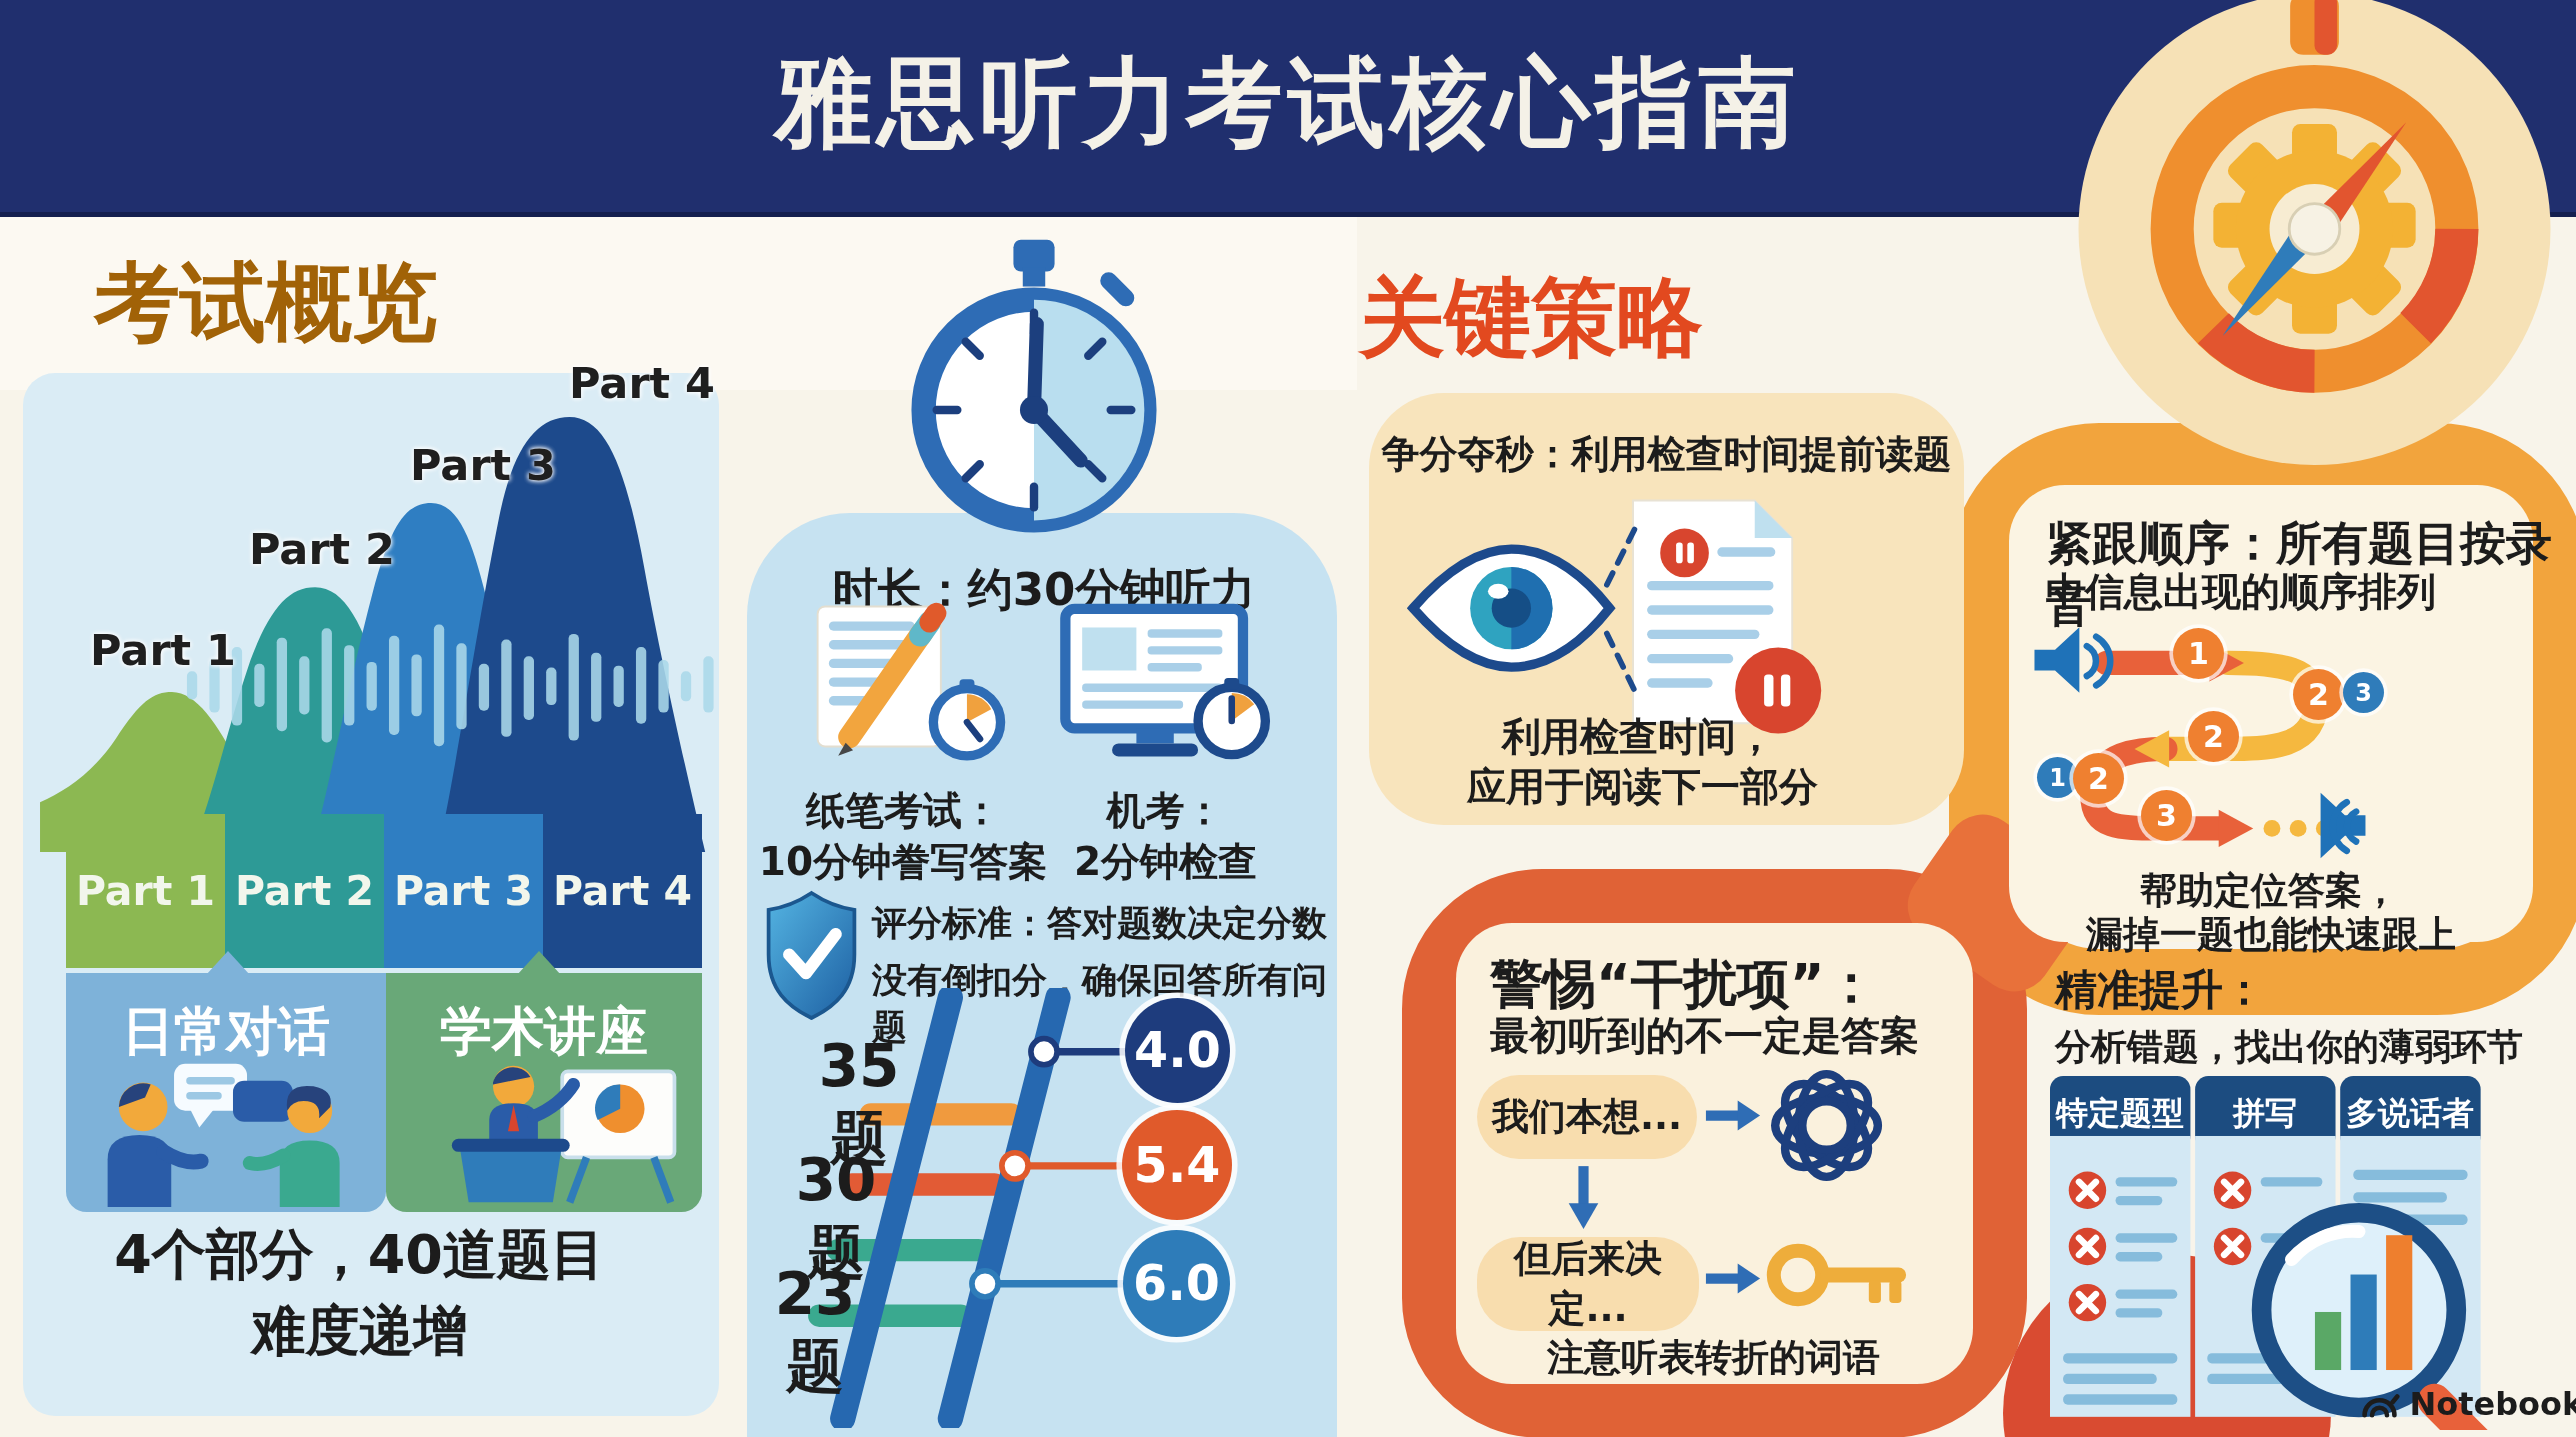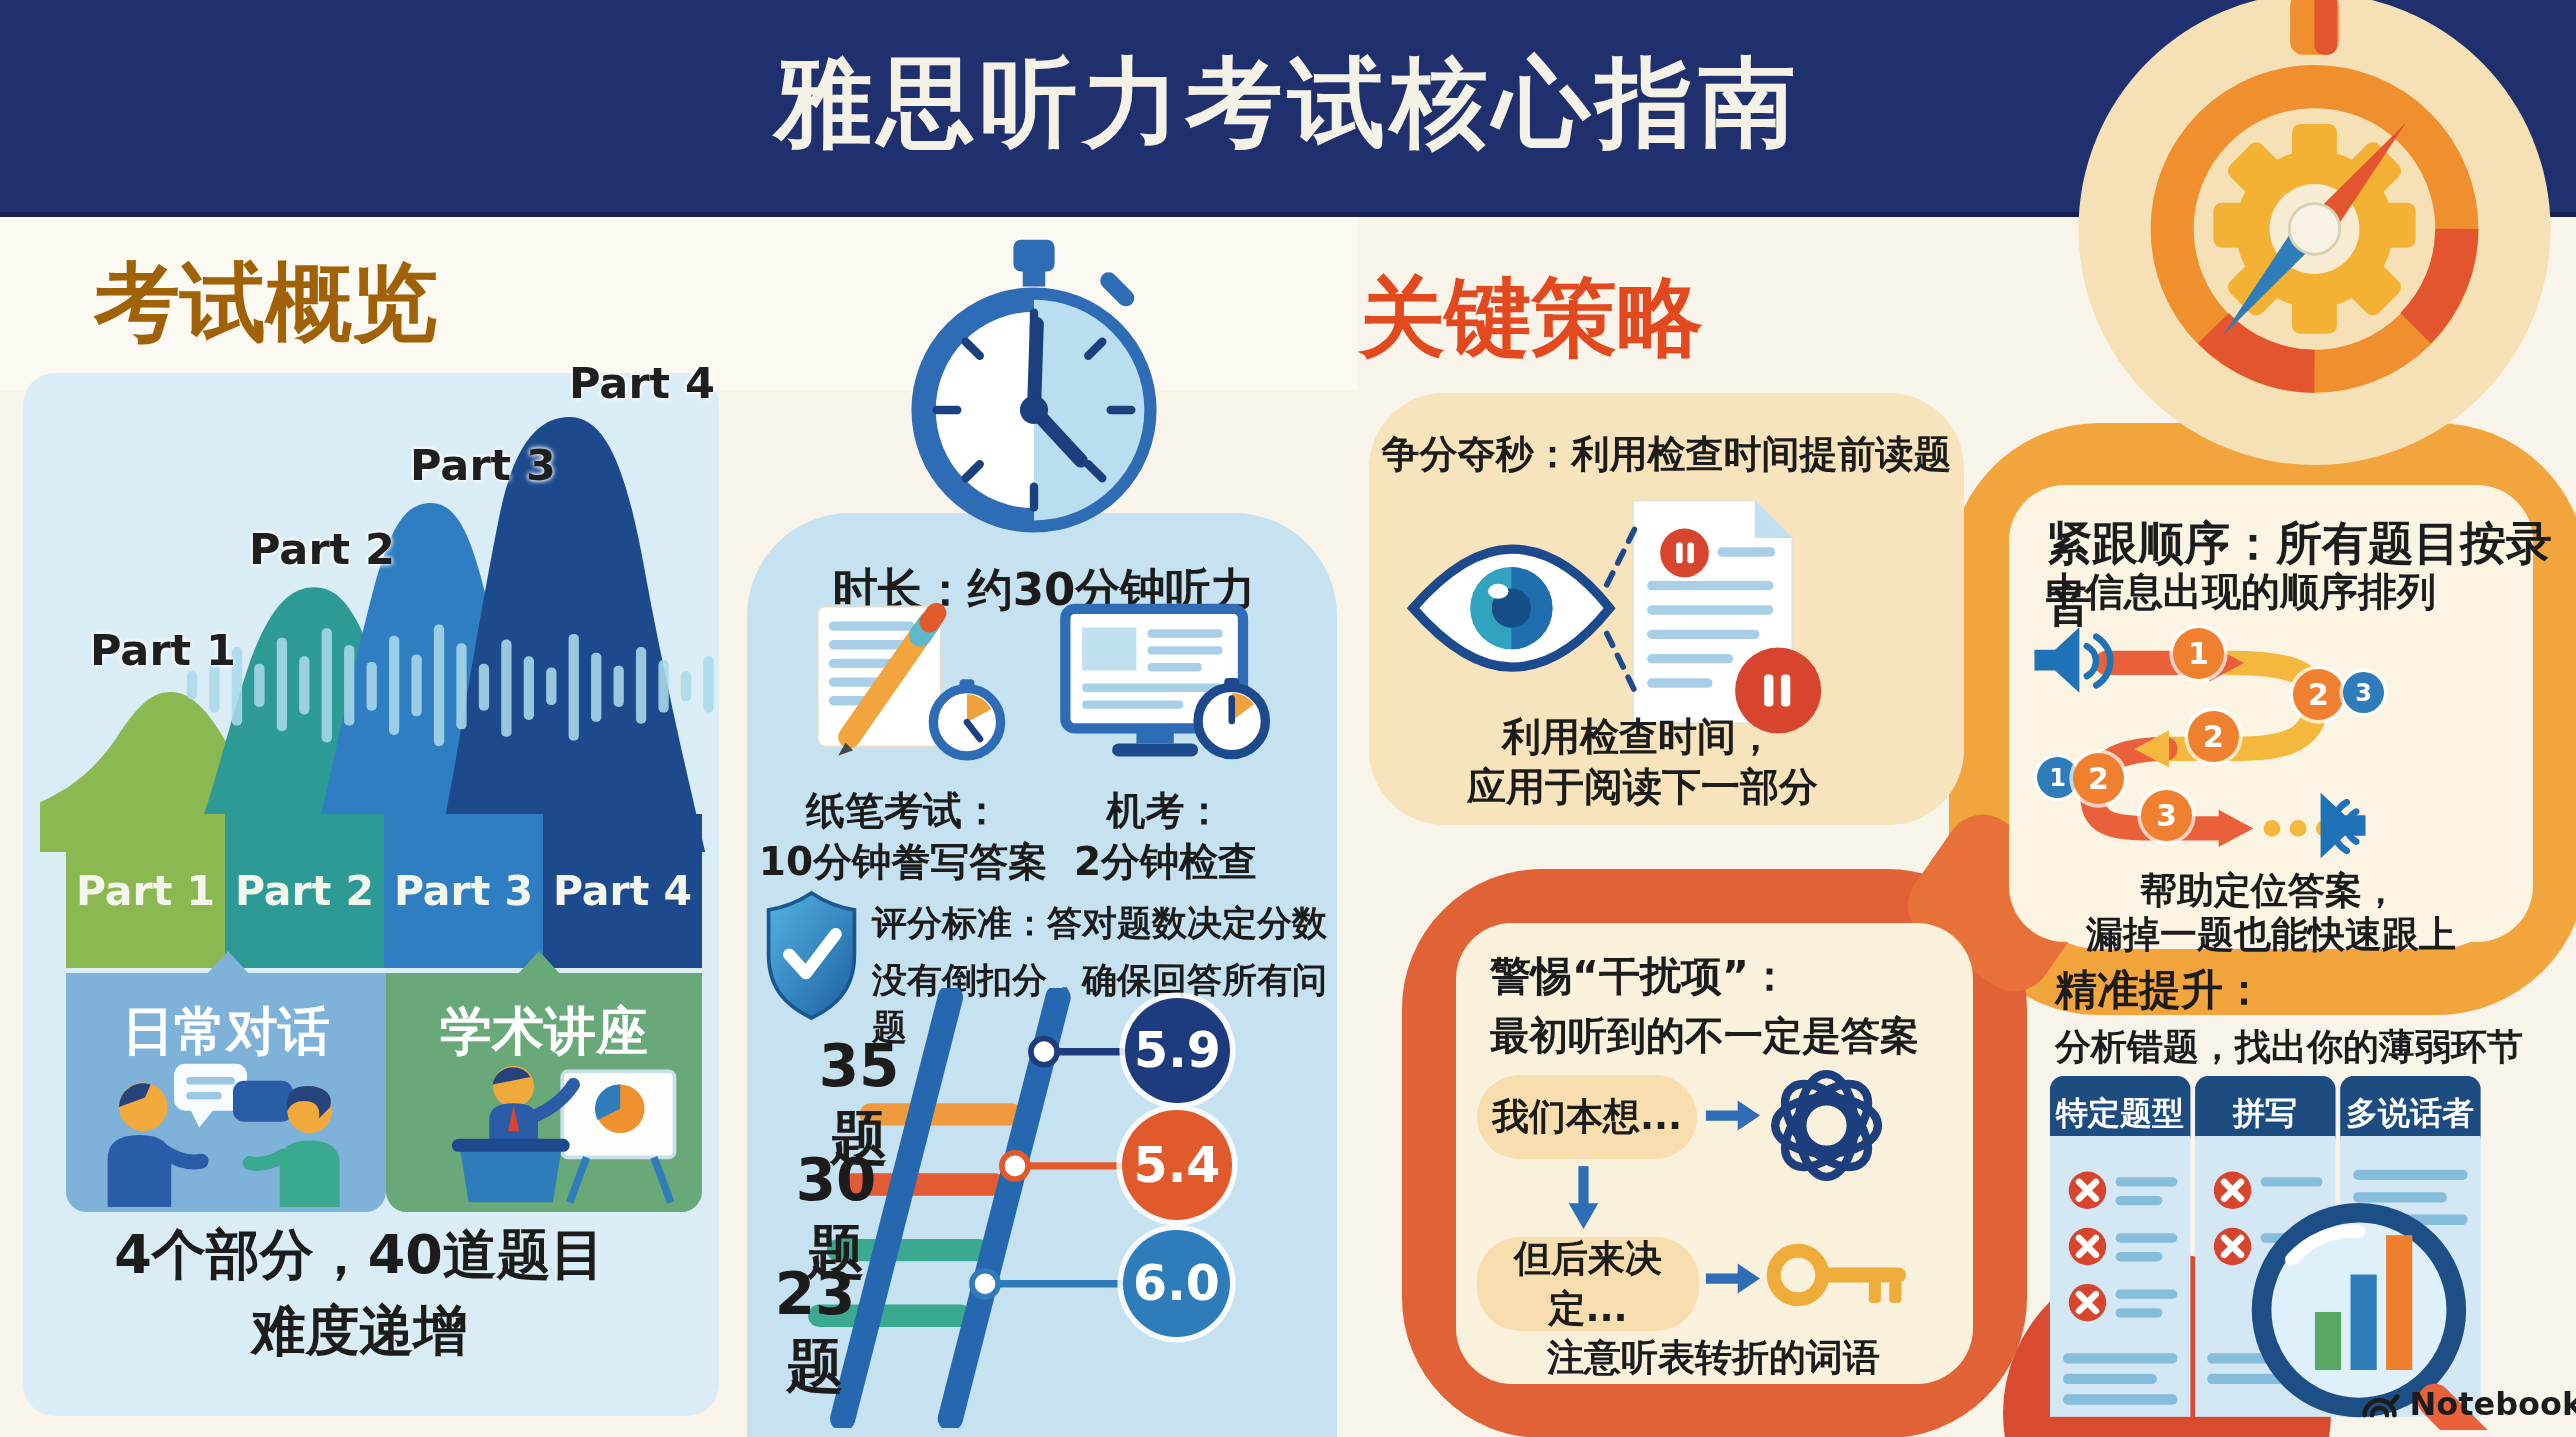--- a/index.html
+++ b/index.html
@@ -230,21 +230,21 @@
       <circle cx="285" cy="68" r="14" fill="#ffffff" stroke="#1e3c7d" stroke-width="6"></circle>
       <circle cx="254" cy="190" r="14" fill="#ffffff" stroke="#e05a2b" stroke-width="6"></circle>
       <circle cx="222" cy="316" r="14" fill="#ffffff" stroke="#2e7cb9" stroke-width="6"></circle>
     </g>
   </svg>
 
   <div class="abs midtxt" style="left:791px;top:1032px;width:136px;font-size:58px;">35题</div>
   <div class="abs midtxt" style="left:768px;top:1146px;width:136px;font-size:58px;">30题</div>
   <div class="abs midtxt" style="left:747px;top:1260px;width:136px;font-size:58px;">23题</div>
 
-  <div class="abs ctr band-circle" style="left:1125px;top:998px;width:105px;height:105px;background:#1e3c7d;">5.9</div>
+  <div class="abs ctr band-circle" style="left:1125px;top:998px;width:105px;height:105px;background:#1e3c7d;">4.0</div>
   <div class="abs ctr band-circle" style="left:1122px;top:1110px;width:110px;height:110px;background:#e05a2b;">5.4</div>
   <div class="abs ctr band-circle" style="left:1123px;top:1230px;width:107px;height:107px;background:#2e7cb9;">6.0</div>
 
   <div class="abs h-orange" style="left:1359px;top:260px;">关键策略</div>
 
   <div class="abs bubble1"></div>
   <div class="abs midtxt" style="left:1378px;top:429px;width:577px;font-size:38px;">争分夺秒：利用检查时间提前读题</div>
   <svg class="abs" style="left:1399px;top:491px;" width="440" height="253" viewBox="0 0 470 270">
     <path d="M250,10 h130 l40,40 v198 h-170 z" fill="#ffffff" stroke="#e8e2d4" stroke-width="2"></path>
     <path d="M380,10 l40,40 h-40 z" fill="#bfe0ef"></path>
@@ -310,21 +310,21 @@
   <div class="abs ctr badge b" style="left:2343px;top:672px;">3</div>
   <div class="abs ctr badge o" style="left:2188px;top:711px;">2</div>
   <div class="abs ctr badge b" style="left:2037px;top:757px;">1</div>
   <div class="abs ctr badge o" style="left:2073px;top:753px;">2</div>
   <div class="abs ctr badge o" style="left:2141px;top:790px;">3</div>
 
   <div class="abs midtxt" style="left:2059px;top:866px;width:421px;font-size:37px;">帮助定位答案，</div>
   <div class="abs midtxt" style="left:2037px;top:910px;width:468px;font-size:37px;">漏掉一题也能快速跟上</div>
 
   <div class="abs panel-cream" style="left:1456px;top:923px;width:517px;height:461px;background:#faf1dd;"></div>
-  <div class="abs rtitle" style="left:1490px;top:949px;font-size:41px;">警惕“干扰项”：</div>
+  <div class="abs rtitle" style="left:1490px;top:949px;font-size:53px;">警惕“干扰项”：</div>
   <div class="abs rtitle" style="left:1490px;top:1009px;font-size:39px;">最初听到的不一定是答案</div>
 
   <div class="abs ctr pill" style="left:1477px;top:1075px;width:220px;height:84px;font-size:37px;">我们本想...</div>
   <svg class="abs" style="left:1704px;top:1095px;" width="58" height="42" viewBox="0 0 62 45">
     <line x1="2" y1="22" x2="38" y2="22" stroke="#2f6db5" stroke-width="11"></line>
       <path d="M36,6 L60,22 L36,38 Z" fill="#2f6db5"></path>
   </svg>
   <svg class="abs" style="left:1764px;top:1056px;" width="126" height="139" viewBox="0 0 135 148">
     <g stroke="#1d3f7e" stroke-width="9" fill="none">
       <ellipse cx="67" cy="74" rx="55" ry="30"></ellipse>

